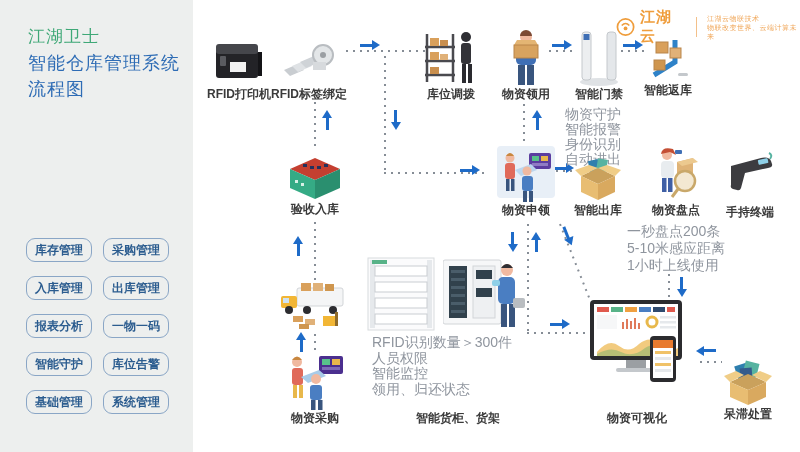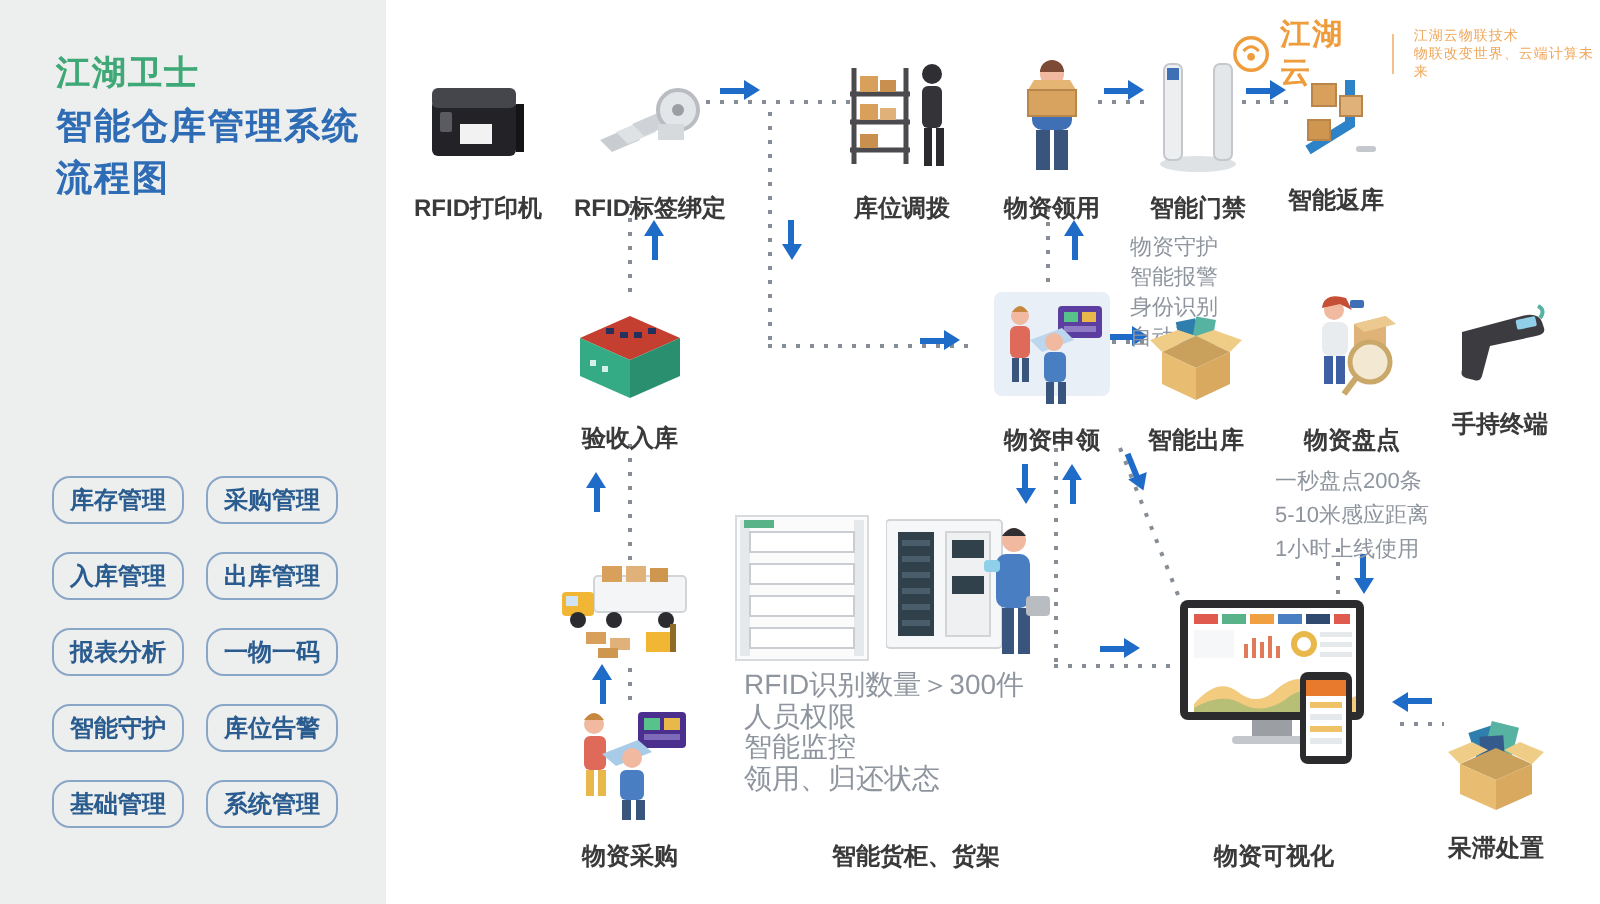--- a/index.html
+++ b/index.html
@@ -2,40 +2,40 @@
 <html style="--green: #3fa877; --blue: #2e6cb5; --arrow_blue: #1e6bc8; --logo_orange: #ef9d3c; --dot_gray: #868d96; --label_dark: #3a3a3a; --sub_gray: #8f959e; --sidebar_bg: #edefee; --btn_border: #8aa6c6; --btn_text: #2b5c8f;"><head>
 <meta charset="utf-8">
 <style>
   html,body{margin:0;padding:0}
   body{width:800px;height:452px;position:relative;overflow:hidden;background:#fff;
        font-family:"Liberation Sans","DejaVu Sans",sans-serif}
   .stage{position:absolute;inset:0}
 
   
   .sidebar{position:absolute;left:0;top:0;width:193px;height:452px;background:var(--sidebar_bg)}
-  .title{position:absolute;left:28px;top:24px;font-weight:bold;letter-spacing:1px}
+  .title{position:absolute;left:28px;top:24px;font-weight:normal;letter-spacing:1px}
   .t1{font-size:17px;color:var(--green);line-height:26px}
   .t2{font-size:18px;color:var(--blue);line-height:26px}
   .t3{font-size:18px;color:var(--blue);line-height:26px}
   .btn-grid{position:absolute;left:26px;top:238px;display:grid;
             grid-template-columns:66px 66px;gap:14px 11px}
   .sbtn{width:66px;height:24px;border:1px solid var(--btn_border);border-radius:9px;
         color:var(--btn_text);font-size:12px;font-weight:bold;display:flex;
         align-items:center;justify-content:center;background:transparent;cursor:pointer}
 
   
   .logo{position:absolute;left:616px;top:8px;display:flex;align-items:center;gap:5px}
   .logo-name{font-size:15px;font-weight:bold;color:var(--logo_orange);letter-spacing:1px}
   .logo-div{width:0;height:20px;border-left:1px solid #f3c08a;margin:0 5px}
   .logo-tag{font-size:7px;color:#f0a75a;line-height:9px;letter-spacing:.5px}
 
   
   .node{position:absolute;display:flex;flex-direction:column;align-items:center;text-align:center}
-  .nlabel{font-weight:bold;font-size:12px;color:var(--label_dark);margin-top:10px;white-space:nowrap}
-  .details{font-size:11px;color:var(--sub_gray);line-height:15px;margin-top:4px;text-align:left;white-space:nowrap}
+  .nlabel{font-weight:bold;font-size:12px;color:var(--label_dark);margin-top:0;white-space:nowrap}
+  .details{font-size:14px;color:var(--sub_gray);line-height:15px;margin-top:4px;text-align:left;white-space:nowrap}
   .details.center{line-height:17px}
   .abs{position:absolute}
 
   
   .dot-h{position:absolute;height:2px;
          background-image:repeating-linear-gradient(to right,var(--dot_gray) 0 2px,transparent 2px 7px)}
   .dot-v{position:absolute;width:2px;
          background-image:repeating-linear-gradient(to bottom,var(--dot_gray) 0 2px,transparent 2px 7px)}
   .arr{position:absolute;width:20px;height:12px}
   .arr i{display:block;position:absolute}
@@ -173,21 +173,21 @@
     <svg width="50" height="50" viewBox="0 0 50 50">
       <rect x="2" y="14" width="42" height="28" rx="3" fill="#232327"></rect>
       <rect x="2" y="8" width="42" height="10" rx="3" fill="#45464b"></rect>
       <rect x="6" y="20" width="6" height="10" rx="1" fill="#5a5b60"></rect>
       <rect x="16" y="26" width="16" height="10" fill="#f2f2f2"></rect>
       <rect x="44" y="16" width="4" height="24" fill="#141417"></rect>
     </svg>
     <div class="nlabel">RFID打印机</div>
   </div>
 
-  <div class="node" style="left:279px;top:42px;width:92px">
+  <div class="node" style="left:263px;top:42px;width:92px">
     <svg width="54" height="44" viewBox="0 0 54 44">
       <polygon points="2,28 16,22 22,28 8,34" fill="#c9cdd1"></polygon>
       <polygon points="10,24 24,18 30,24 16,30" fill="#dfe2e5"></polygon>
       <polygon points="18,20 32,14 38,20 24,26" fill="#cfd3d7"></polygon>
       <circle cx="41" cy="13" r="10" fill="#e3e6e8" stroke="#b9bdc1" stroke-width="2"></circle>
       <circle cx="41" cy="13" r="3" fill="#9b9fa3"></circle>
       <rect x="31" y="20" width="13" height="8" fill="#d7dadd"></rect>
     </svg>
     <div class="nlabel">RFID标签绑定</div>
   </div>

